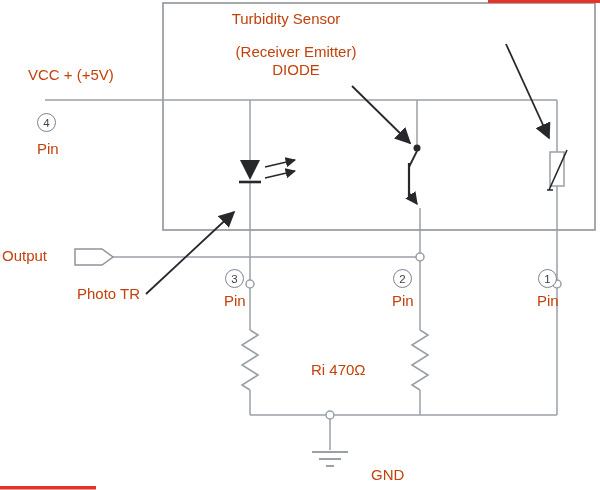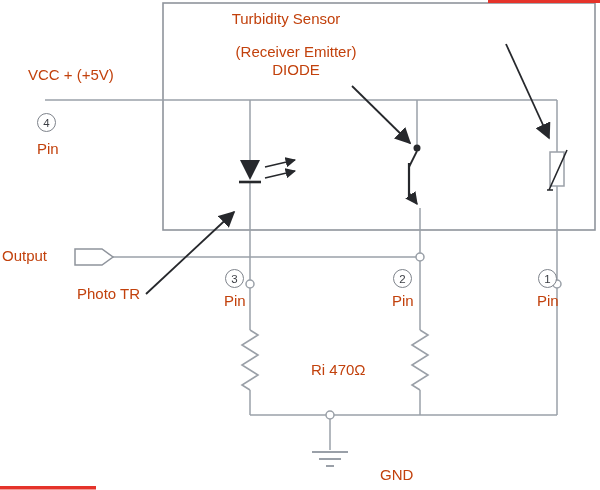--- a/index.html
+++ b/index.html
@@ -117,15 +117,15 @@
   <div class="lbl" style="left:224px; top:292px;">Pin</div>
 
   <div class="pin-badge" style="left:393px; top:269px;">2</div>
   <div class="lbl" style="left:392px; top:292px;">Pin</div>
 
   <div class="pin-badge" style="left:538px; top:269px;">1</div>
   <div class="lbl" style="left:537px; top:292px;">Pin</div>
 
   <div class="lbl" style="left:271px; top:361px;margin-left:40px;">Ri 470Ω</div>
 
-  <div class="lbl" style="left:380px; top:466px;">GND</div>
+  <div class="lbl" style="left:371px; top:466px;">GND</div>
 
 </div>
 
 </body></html>

